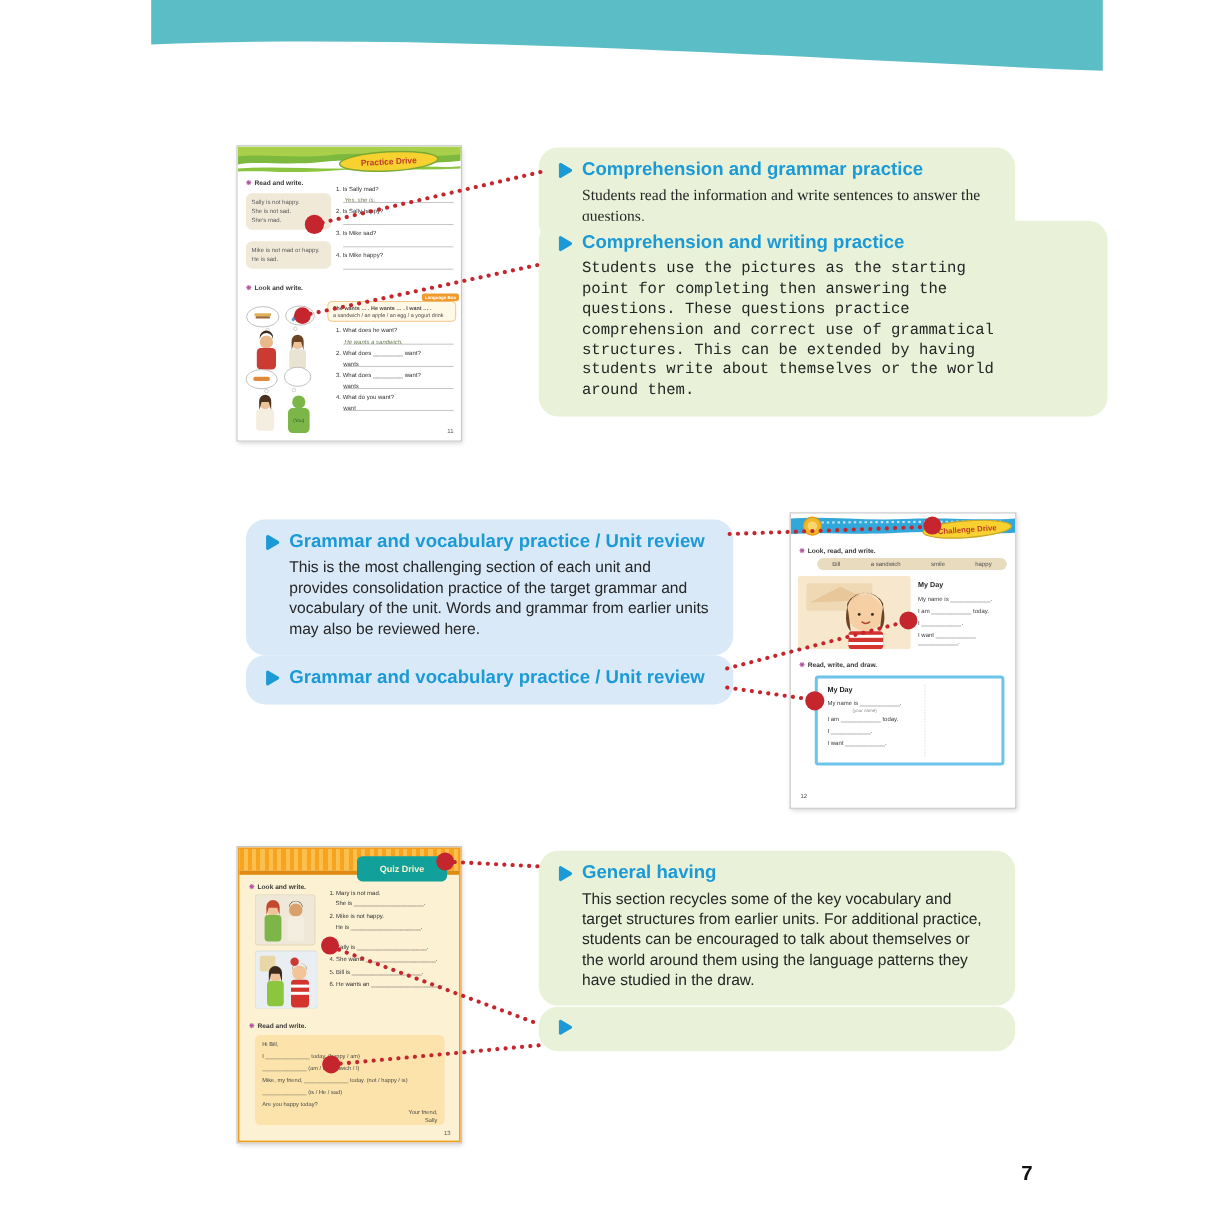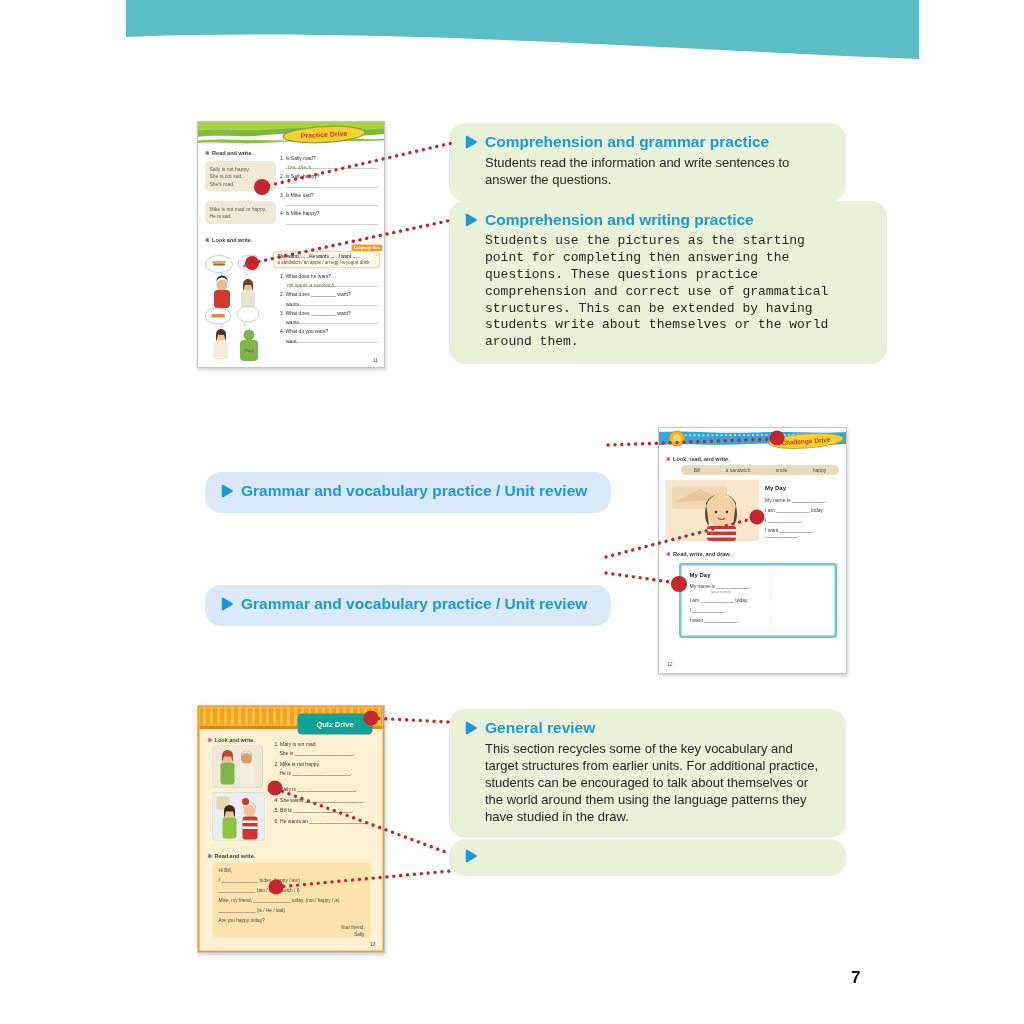--- a/index.html
+++ b/index.html
@@ -5,21 +5,21 @@
   html,body{margin:0;padding:0;}
   body{
     width:1024px;height:1024px;position:relative;background:#ffffff;
     font-family:"Liberation Sans", sans-serif;overflow:hidden;
   }
   
   .banner{position:absolute;top:0;left:0;width:1024px;height:80px;}
   
   .callout{position:absolute;border-radius:16px;padding:10px 16px 13px 16px;box-sizing:border-box;}
   .callout.green{background:#e9f2d9;}
-  .callout.blue{background:#d9e9f7;margin-top:39px;}
+  .callout.blue{background:#d9e9f7;}
   .callout-head{display:flex;align-items:center;gap:8px;font-weight:bold;font-size:15.5px;color:#1b9ad6;}
   .callout-body{margin:4px 0 0 20px;font-size:13px;color:#262626;line-height:1.3;}
   
   .thumb{position:absolute;background:#fff;border:1px solid #c6c6c6;box-shadow:1px 2px 4px rgba(0,0,0,.18);overflow:hidden;}
   .thumb-inner{position:relative;transform:scale(0.5);transform-origin:0 0;background:#fff;}
   .abs{position:absolute;}
   .sec{display:flex;align-items:center;gap:5px;font-weight:bold;font-size:11px;color:#3a3a3a;}
   .flower{color:#b0509c;font-size:11px;line-height:1;}
   .mini{font-size:10px;color:#3d3d3d;}
   .tanbox{background:#f0e9d8;border-radius:10px;padding:8px 9px;font-size:10px;color:#5a5a5a;line-height:1.5;}
@@ -299,57 +299,58 @@
   </div>
 </div>
 
 <div class="callout green" style="left:449px;top:123px;width:397px;">
   <div class="callout-head">
     <svg width="12" height="14">
         <path d="M2 2 L10.5 7 L2 12 Z" fill="#1b9ad6" stroke="#1b9ad6" stroke-width="2.5" stroke-linejoin="round"></path>
       </svg>
     <span>Comprehension and grammar practice</span>
   </div>
-  <div class="callout-body" style="width:340px;">Students read the information and write sentences to answer the questions.</div>
-</div>
-
-<div class="callout green" style="left:449px;top:201px;width:438px;">
+  <div class="callout-body" style="width:340px;font-family:Liberation Serif, serif;">Students read the information and write sentences to answer the questions.</div>
+</div>
+
+<div class="callout green" style="left:449px;top:184px;width:474px;">
   <div class="callout-head">
     <svg width="12" height="14">
         <path d="M2 2 L10.5 7 L2 12 Z" fill="#1b9ad6" stroke="#1b9ad6" stroke-width="2.5" stroke-linejoin="round"></path>
       </svg>
     <span>Comprehension and writing practice</span>
   </div>
   <div class="callout-body" style="width:345px;font-family:Liberation Mono, monospace;">Students use the pictures as the starting point for completing then answering the questions. These questions practice comprehension and correct use of grammatical structures. This can be extended by having students write about themselves or the world around them.</div>
 </div>
 
 <div class="callout blue" style="left:205px;top:433px;width:406px;">
   <div class="callout-head">
     <svg width="12" height="14">
         <path d="M2 2 L10.5 7 L2 12 Z" fill="#1b9ad6" stroke="#1b9ad6" stroke-width="2.5" stroke-linejoin="round"></path>
       </svg>
     <span>Grammar and vocabulary practice / Unit review</span>
   </div>
+  <div class="callout-body" style="width:350px;">This is the most challenging section of each unit and provides consolidation practice of the target grammar and vocabulary of the unit. Words and grammar from earlier units may also be reviewed here.</div>
 </div>
 
 <div class="callout blue" style="left:205px;top:546px;width:406px;">
   <div class="callout-head">
     <svg width="12" height="14">
         <path d="M2 2 L10.5 7 L2 12 Z" fill="#1b9ad6" stroke="#1b9ad6" stroke-width="2.5" stroke-linejoin="round"></path>
       </svg>
     <span>Grammar and vocabulary practice / Unit review</span>
   </div>
 </div>
 
 <div class="callout green" style="left:449px;top:709px;width:397px;">
   <div class="callout-head">
     <svg width="12" height="14">
         <path d="M2 2 L10.5 7 L2 12 Z" fill="#1b9ad6" stroke="#1b9ad6" stroke-width="2.5" stroke-linejoin="round"></path>
       </svg>
-    <span>General review</span>
+    <span>General having</span>
   </div>
   <div class="callout-body" style="width:340px;">This section recycles some of the key vocabulary and target structures from earlier units. For additional practice, students can be encouraged to talk about themselves or the world around them using the language patterns they have studied in the draw.</div>
 </div>
 
 <div class="callout green" style="left:449px;top:839px;width:397px;">
   <div class="callout-head">
     <svg width="12" height="14">
         <path d="M2 2 L10.5 7 L2 12 Z" fill="#1b9ad6" stroke="#1b9ad6" stroke-width="2.5" stroke-linejoin="round"></path>
       </svg>
   </div>

